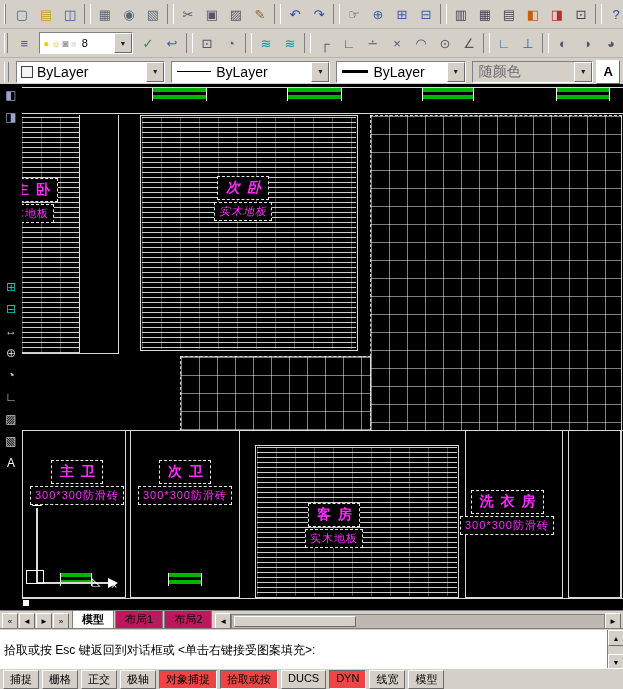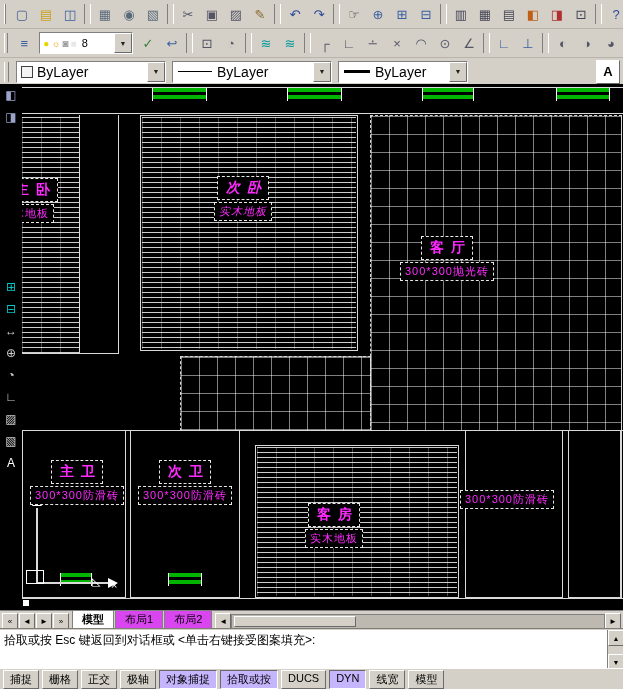--- a/index.html
+++ b/index.html
@@ -58,41 +58,41 @@
 
   .tri-up{position:absolute;width:0;height:0;border-left:5px solid transparent;border-right:5px solid transparent;border-bottom:10px solid #fff;}
   .tri-right{position:absolute;width:0;height:0;border-top:5px solid transparent;border-bottom:5px solid transparent;border-left:10px solid #fff;}
   .mark{position:absolute;color:#fff;font-size:11px;line-height:11px;}
 
   
   #tabrow{position:absolute;left:0;top:610px;width:623px;height:18px;background:#d4d0c8;
           display:flex;align-items:flex-end;border-top:1px solid #808080;}
   .tnav{display:flex;align-items:center;padding:0 2px;}
   .tnav .ticon{width:14px;height:14px;font-size:8px;border:1px solid;border-color:#fff #6a6a6a #6a6a6a #fff;margin-right:1px;background:#d4d0c8;}
-  .tab{padding:1px 9px 2px;font-size:11px;background:#d946ef;border:1px solid #808080;border-bottom:none;margin-right:1px;}
+  .tab{padding:1px 9px 2px;font-size:11px;background:#be185d;border:1px solid #808080;border-bottom:none;margin-right:1px;}
   .tab.active{background:#fff;font-weight:bold;}
   #hscroll{flex:1;display:flex;align-items:center;height:14px;margin:0 2px 1px;}
   #hscroll .ticon{width:14px;height:14px;font-size:8px;border:1px solid;border-color:#fff #6a6a6a #6a6a6a #fff;background:#d4d0c8;}
   .track{flex:1;height:13px;background:#bdb9b1;border:1px solid #808080;position:relative;}
   .thumb{position:absolute;left:2px;top:1px;width:120px;height:9px;background:#d4d0c8;border:1px solid;border-color:#fff #6a6a6a #6a6a6a #fff;}
 
   
   #cmd{position:absolute;left:0;top:628px;width:623px;height:40px;background:#fff;
        border-top:2px groove #d4d0c8;display:flex;}
-  #cmd .text{flex:1;padding:2px 4px;font-size:12px;color:#000;}
+  #cmd .text{flex:1;padding:12px 4px;font-size:12px;color:#000;}
   #cmd .vsb{width:15px;background:#d4d0c8;display:flex;flex-direction:column;justify-content:space-between;border-left:1px solid #808080;}
   #cmd .vsb .ticon{width:14px;height:14px;font-size:7px;border:1px solid;border-color:#fff #6a6a6a #6a6a6a #fff;background:#d4d0c8;}
 
   
   #status{position:absolute;left:0;top:668px;width:623px;height:21px;background:#d4d0c8;
           display:flex;align-items:center;gap:3px;padding-left:3px;border-top:1px solid #fff;}
   .coords{border:1px solid;border-color:#808080 #fff #fff #808080;padding:1px 8px;font-size:11px;min-width:110px;text-align:center;}
   #sbtns{display:flex;gap:3px;}
   .sbtn{border:1px solid;border-color:#fff #6a6a6a #6a6a6a #fff;padding:1px 6px;font-size:11px;background:#d4d0c8;white-space:nowrap;}
-  .sbtn[data-pressed="true"]{border-color:#6a6a6a #fff #fff #6a6a6a;background:#c4b5fd;}
+  .sbtn[data-pressed="true"]{border-color:#6a6a6a #fff #fff #6a6a6a;background:#ef4444;}
 </style>
 </head>
 <body>
 
 <div id="app">
 
   <div class="trow">
     <div class="grip"></div>
     <div class="icons">
         <div class="ticon" data-kind="btn" style="color:#44608c">▢</div>
@@ -177,20 +177,24 @@
       <span class="combo-arrow">▼</span>
     </div>
     <div class="combo" style="width:158px">
       <span class="ltline"></span>
       <span class="val">ByLayer</span>
       <span class="combo-arrow">▼</span>
     </div>
     <div class="combo" style="width:128px">
       <span class="lwline"></span>
       <span class="val">ByLayer</span>
+      <span class="combo-arrow">▼</span>
+    </div>
+    <div class="combo disabled" style="width:120px">
+      <span class="val" style="padding-left:6px">随颜色</span>
       <span class="combo-arrow">▼</span>
     </div>
     <div class="abtn">A</div>
   </div>
 
   <div id="draw-region">
     <div id="left-strip">
         <div class="licon" data-kind="btn" style="color:#9aa4c8">◧</div>
         <div class="licon" data-kind="btn" style="color:#9aa4c8">◨</div>
         <div class="licon" data-kind="gap" style="color:"></div>
@@ -254,37 +258,34 @@
         </div>
 
       <div class="room-label" style="left:-16px;top:94px;">
         <span class="rname">主卧</span>
         <span class="rmat" style="margin-left:-14px;">实木地板</span>
       </div>
       <div class="room-label" style="left:192px;top:92px;font-style:italic;">
         <span class="rname">次卧</span>
         <span class="rmat">实木地板</span>
       </div>
-      <div class="room-label" style="left:378px;top:152px;">
-        <span class="rname">客厅</span>
-        <span class="rmat">300*300抛光砖</span>
-      </div>
       <div class="room-label" style="left:8px;top:376px;">
         <span class="rname">主卫</span>
         <span class="rmat">300*300防滑砖</span>
       </div>
       <div class="room-label" style="left:116px;top:376px;">
         <span class="rname">次卫</span>
         <span class="rmat">300*300防滑砖</span>
       </div>
       <div class="room-label" style="left:283px;top:419px;">
         <span class="rname">客房</span>
         <span class="rmat">实木地板</span>
       </div>
       <div class="room-label" style="left:438px;top:406px;">
+        <span class="rname">洗衣房</span>
         <span class="rmat">300*300防滑砖</span>
       </div>
 
       <div class="w" style="left:14px;top:424px;width:2px;height:76px;"></div>
       <div class="tri-up" style="left:10px;top:412px;"></div>
       <div class="w" style="left:14px;top:498px;width:72px;height:2px;"></div>
       <div class="tri-right" style="left:86px;top:494px;"></div>
       <div style="position:absolute;left:4px;top:486px;width:16px;height:12px;border:1px solid #fff;"></div>
       <span class="mark" style="left:70px;top:492px;">◺</span>
       <span class="mark" style="left:89px;top:496px;">×</span>

